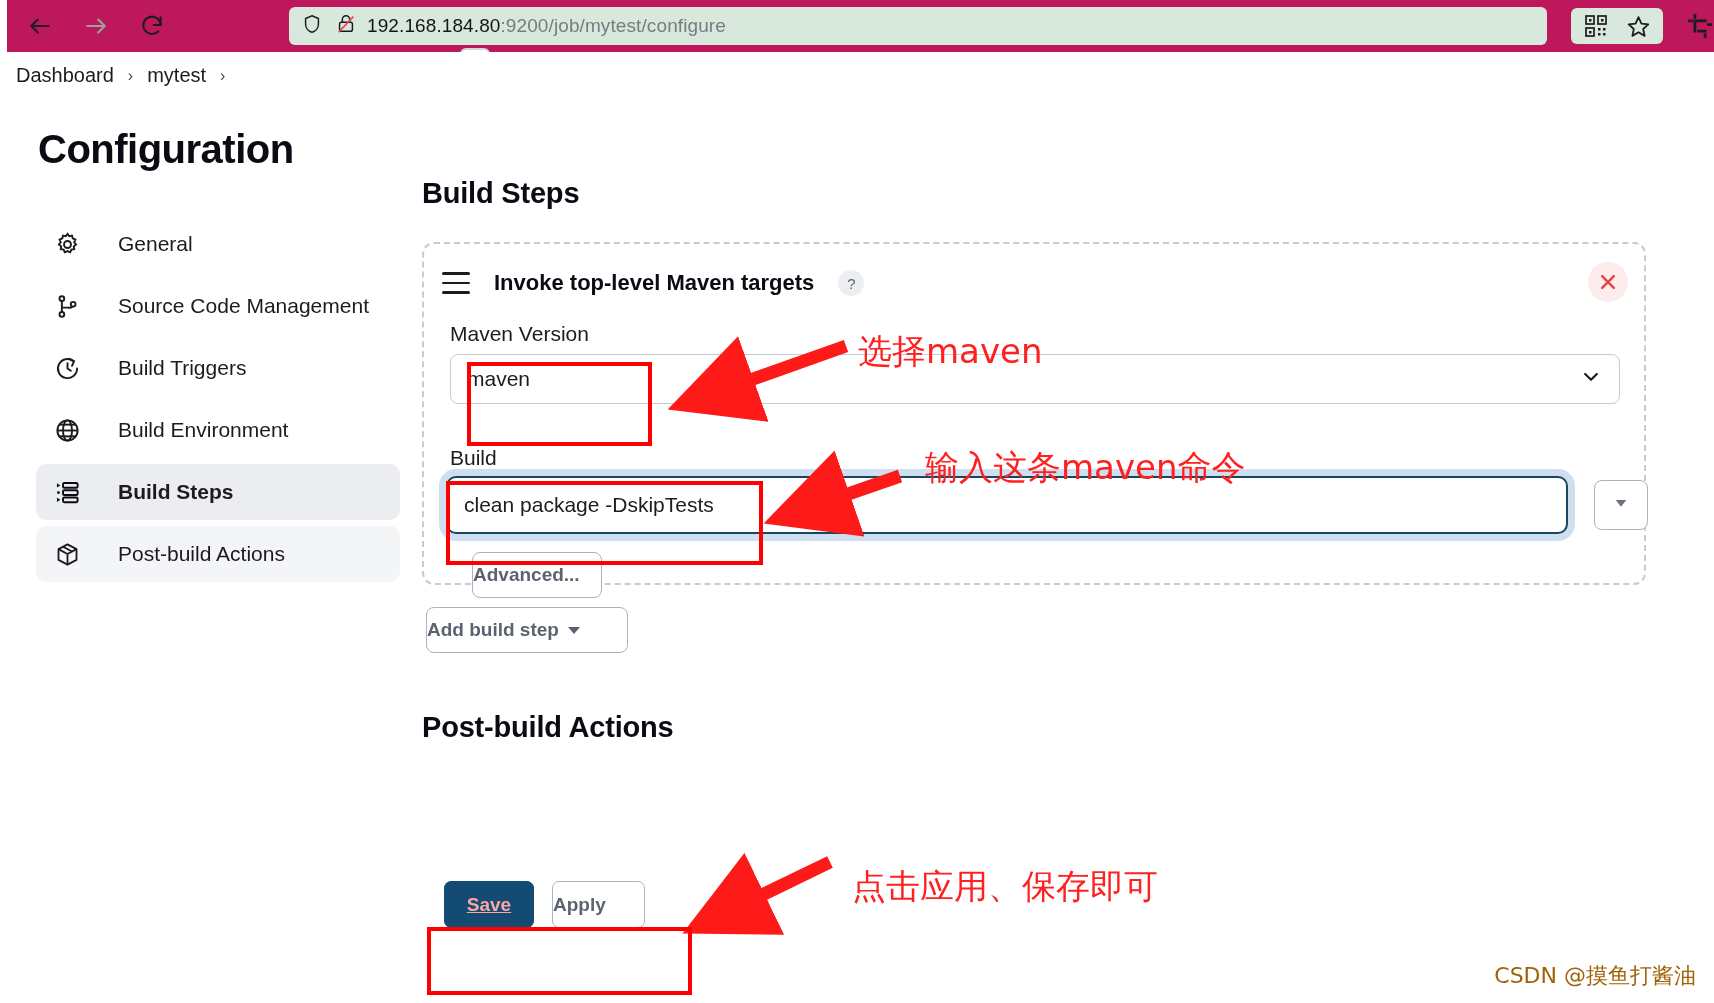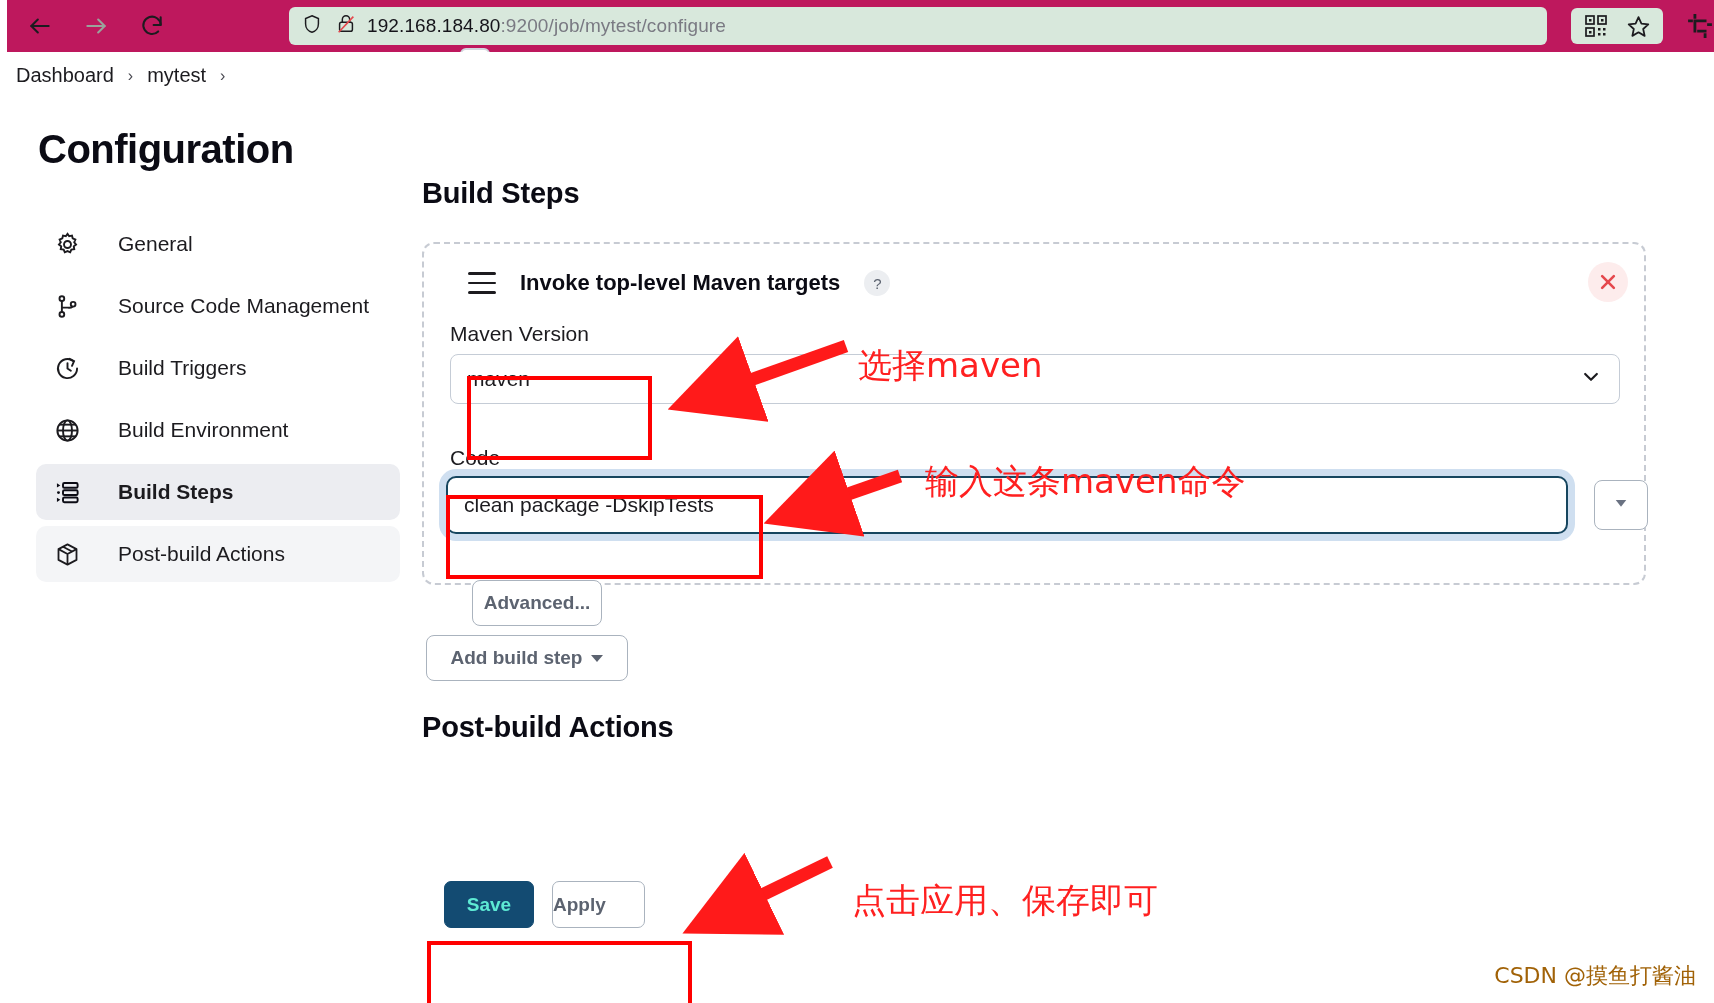--- a/index.html
+++ b/index.html
@@ -89,21 +89,21 @@
     font-size:29px; font-weight:700; color:#0b0b14; margin:0; letter-spacing:-.2px;
   }
   #buildsteps-title { position:absolute; left:2px; top:78px; }
   #postbuild-title  { position:absolute; left:2px; top:612px; }
 
   
   #maven-card {
     position:absolute; left:2px; top:143px; width:1224px; height:343px;
     border:2px dashed #c7cbd3; border-radius:12px; background:#fff;
   }
-  #maven-head { position:absolute; left:44px; top:26px; display:flex; align-items:center; gap:24px; }
+  #maven-head { position:absolute; left:18px; top:26px; display:flex; align-items:center; gap:24px; }
   .drag-handle { width:28px; height:22px; display:flex; flex-direction:column; justify-content:space-between; cursor:grab; }
   .drag-handle i { display:block; height:2.6px; background:#1c1b1f; border-radius:2px; }
   #maven-title { font-size:22px; font-weight:700; color:#0b0b14; }
   .help-badge {
     width:26px; height:26px; border-radius:50%; background:#eceef1; color:#5c6370;
     font-size:15px; display:flex; align-items:center; justify-content:center; cursor:pointer;
   }
   #close-step {
     position:absolute; right:16px; top:18px; width:40px; height:40px; border-radius:50%;
     background:#fdecec; display:flex; align-items:center; justify-content:center; cursor:pointer;
@@ -129,33 +129,33 @@
     font-size:21px; color:#1c1b1f; padding:0 16px; outline:none;
     font-family:"Liberation Sans","DejaVu Sans",sans-serif;
   }
   #goals-dropdown {
     position:absolute; left:1148px; top:4px; width:54px; height:50px;
     border:1.6px solid #aab3be; border-radius:8px; background:#fff;
     display:flex; align-items:center; justify-content:center; cursor:pointer;
   }
 
   .btn {
-    display:inline-flex; align-items:center; justify-content:center; gap:9px;
+    display:inline-flex; align-items:center; justify-content:flex-start; gap:9px;
     border:1.6px solid #aab3be; border-radius:8px; background:#fff;
-    font-size:19px; font-weight:700; color:#5c6370; cursor:pointer; white-space:nowrap;margin-top:28px;
+    font-size:19px; font-weight:700; color:#5c6370; cursor:pointer; white-space:nowrap;
   }
   #advanced-btn { position:absolute; left:48px; top:308px; width:130px; height:46px; }
   #add-build-step { position:absolute; left:6px; top:508px; width:202px; height:46px; }
   #add-postbuild  { position:absolute; left:6px; top:682px; width:212px; height:46px; }
   .caret-dn { width:0;height:0;border-left:6px solid transparent;border-right:6px solid transparent;border-top:7px solid #5c6370; }
 
   #btn-row { position:absolute; left:24px; top:782px; display:flex; align-items:center; gap:18px; }
   #save-btn {
     width:90px; height:47px; background:#134b72; border:1.6px solid #134b72; border-radius:7px;
-    color:#5eead4; font-size:19px; font-weight:700; display:flex; align-items:center; justify-content:center; cursor:pointer;
+    color:#fca5a5; font-size:19px; font-weight:700; display:flex; align-items:center; justify-content:center; cursor:pointer;text-decoration:underline;
   }
   #apply-btn {
     width:93px; height:47px; background:#fff; border:1.6px solid #aab3be; border-radius:7px;
     color:#5c6370; font-size:19px; font-weight:700; display:flex; align-items:center; cursor:pointer;
   }
 
   
   #overlay { position:absolute; left:0; top:0; width:1714px; height:1003px; pointer-events:none; z-index:40; }
   .redbox { position:absolute; border:4px solid #ff0000; }
   .redtext {
@@ -365,21 +365,21 @@
 
       <div id="mv-select">
         <span>maven</span>
         <span id="mv-caret">
           <svg width="20" height="20" viewBox="0 0 24 24" fill="none" stroke="#1c1b1f" stroke-width="2.6" stroke-linecap="round" stroke-linejoin="round">
               <polyline points="5,9 12,16 19,9"></polyline>
             </svg>
         </span>
       </div>
 
-      <span class="field-label" id="goals-label">Code</span>
+      <span class="field-label" id="goals-label">Build</span>
 
       <div id="goals-wrap">
         <input id="goals-input" type="text" value="clean package -DskipTests" style="">
         <div id="goals-dropdown">
           <span>
             <svg width="18" height="18" viewBox="0 0 24 24">
                 <polygon points="5,8 19,8 12,17" fill="#6a7282"></polygon>
               </svg>
           </span>
         </div>
@@ -416,21 +416,21 @@
     </marker>
   </defs>
 
   <line x1="846" y1="346" x2="686" y2="403" stroke="#ff1a1a" stroke-width="13" marker-end="url(#ah)"></line>
 
   <line x1="900" y1="476" x2="782" y2="517" stroke="#ff1a1a" stroke-width="13" marker-end="url(#ah)"></line>
 
   <line x1="830" y1="862" x2="700" y2="925" stroke="#ff1a1a" stroke-width="13" marker-end="url(#ah)"></line>
 </svg>
 
-<div id="overlay2" style="position:absolute;left:0;top:16px;width:1714px;height:788px;pointer-events:none;z-index:41;">
+<div id="overlay2" style="position:absolute;left:0;top:2px;width:1714px;height:788px;pointer-events:none;z-index:41;">
   <div class="redbox" style="left:467px; top:360px; width:185px; height:84px;"></div>
   <div class="redbox" style="left:446px; top:479px; width:317px; height:84px;"></div>
   <div class="redbox" style="left:427px; top:925px; width:265px; height:68px;"></div>
 
   <div class="redtext" style="left:858px; top:327px;">选择maven</div>
   <div class="redtext" style="left:925px; top:443px;">输入这条maven命令</div>
   <div class="redtext" style="left:852px; top:862px;">点击应用、保存即可</div>
 </div>
 
 <div id="watermark">CSDN @摸鱼打酱油</div>

